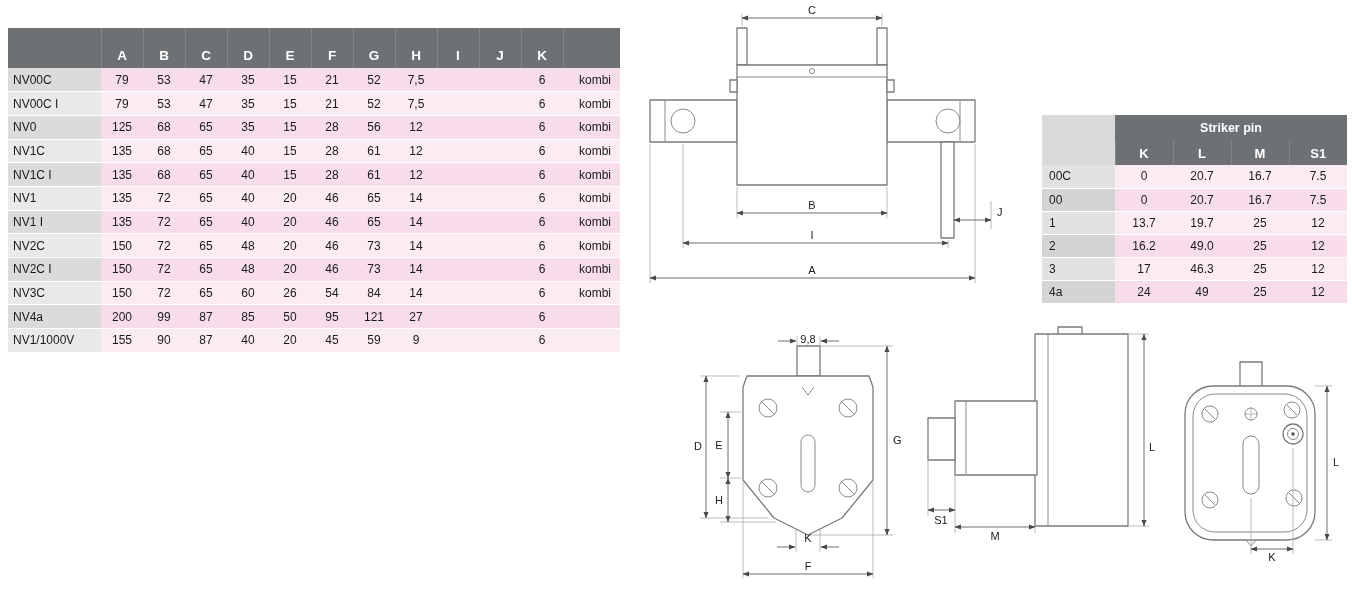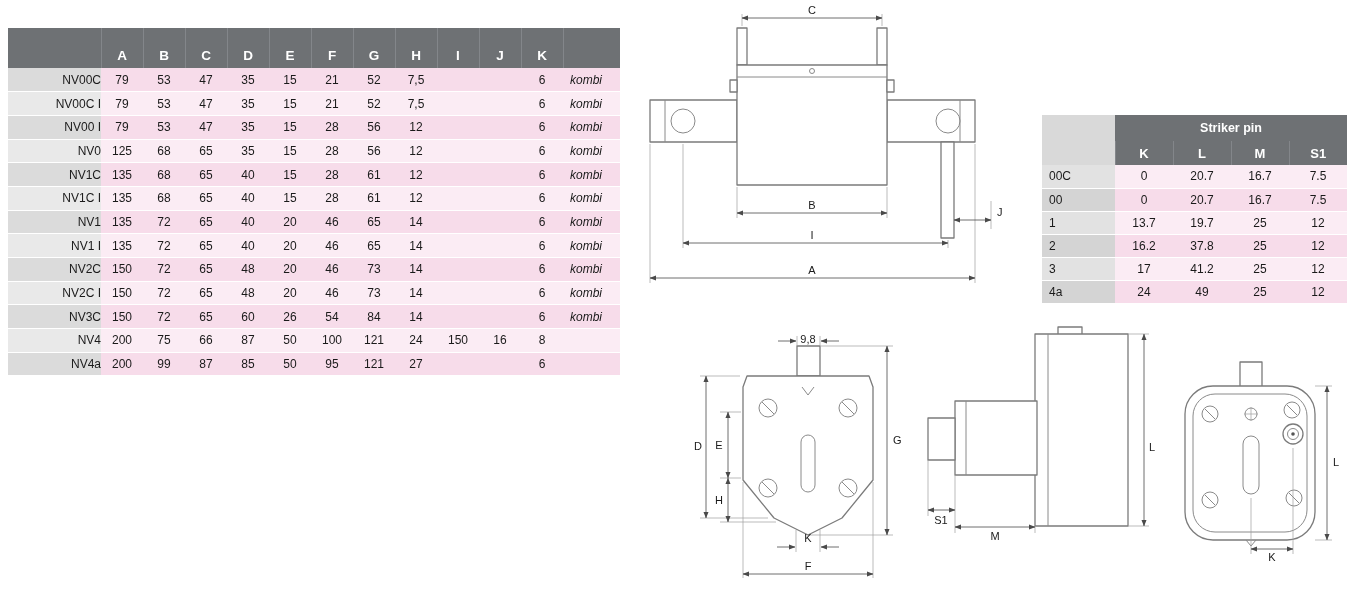--- a/index.html
+++ b/index.html
@@ -15,22 +15,22 @@
   .main-table thead th {
     background:#6e7174; color:#fff; font-size:13.5px; font-weight:bold;
     height:40px; vertical-align:bottom; padding-bottom:5px; text-align:center;
     border-left:1px solid #83868a;
   }
   .main-table thead th.corner { border-left:none; }
   .main-table tbody td {
     height:23.7px; font-size:12px; text-align:center;
     border-bottom:1px solid #ffffff; white-space:nowrap; overflow:hidden;
   }
-  .main-table tbody td.rowname { text-align:right; padding-left:5px; }
-  .main-table tbody td.kombi   { text-align:left; padding-left:7px;font-style:italic; }
+  .main-table tbody td.rowname { text-align:left; padding-left:5px; }
+  .main-table tbody td.kombi   { text-align:center; padding-left:7px; }
   .main-table tbody tr:nth-child(odd)  td { background:#f7dcea; }
   .main-table tbody tr:nth-child(even) td { background:#fbecf4; }
   .main-table tbody tr:nth-child(odd)  td.rowname { background:#dbdbdb; }
   .main-table tbody tr:nth-child(even) td.rowname { background:#e9e9e9; }
 
   
   .striker-table { position:absolute; left:1042px; top:115px; width:305px; }
   .striker-table th.s-corner { background:#d9d9d9; }
   .striker-table th.s-title {
     background:#6e7174; color:#fff; font-size:12.5px; font-weight:bold;
@@ -113,35 +113,20 @@
         <td>15</td>
         <td>21</td>
         <td>52</td>
         <td>7,5</td>
         <td></td>
         <td></td>
         <td>6</td>
         <td class="kombi">kombi</td>
       </tr>
       <tr>
-        <td class="rowname">NV00 I</td>
-        <td>79</td>
-        <td>53</td>
-        <td>47</td>
-        <td>35</td>
-        <td>15</td>
-        <td>28</td>
-        <td>56</td>
-        <td>12</td>
-        <td></td>
-        <td></td>
-        <td>6</td>
-        <td class="kombi">kombi</td>
-      </tr>
-      <tr>
         <td class="rowname">NV0</td>
         <td>125</td>
         <td>68</td>
         <td>65</td>
         <td>35</td>
         <td>15</td>
         <td>28</td>
         <td>56</td>
         <td>12</td>
         <td></td>
@@ -246,46 +231,46 @@
         <td>65</td>
         <td>60</td>
         <td>26</td>
         <td>54</td>
         <td>84</td>
         <td>14</td>
         <td></td>
         <td></td>
         <td>6</td>
         <td class="kombi">kombi</td>
-      </tr>
-      <tr>
-        <td class="rowname">NV4</td>
-        <td>200</td>
-        <td>75</td>
-        <td>66</td>
-        <td>87</td>
-        <td>50</td>
-        <td>100</td>
-        <td>121</td>
-        <td>24</td>
-        <td>150</td>
-        <td>16</td>
-        <td>8</td>
-        <td class="kombi"></td>
       </tr>
       <tr>
         <td class="rowname">NV4a</td>
         <td>200</td>
         <td>99</td>
         <td>87</td>
         <td>85</td>
         <td>50</td>
         <td>95</td>
         <td>121</td>
         <td>27</td>
+        <td></td>
+        <td></td>
+        <td>6</td>
+        <td class="kombi"></td>
+      </tr>
+      <tr>
+        <td class="rowname">NV1/1000V</td>
+        <td>155</td>
+        <td>90</td>
+        <td>87</td>
+        <td>40</td>
+        <td>20</td>
+        <td>45</td>
+        <td>59</td>
+        <td>9</td>
         <td></td>
         <td></td>
         <td>6</td>
         <td class="kombi"></td>
       </tr>
     </tbody>
 </table>
 
 <table class="striker-table">
   <colgroup>
@@ -322,28 +307,28 @@
       <tr>
         <td class="rowname">1</td>
         <td>13.7</td>
         <td>19.7</td>
         <td>25</td>
         <td>12</td>
       </tr>
       <tr>
         <td class="rowname">2</td>
         <td>16.2</td>
-        <td>37.8</td>
+        <td>49.0</td>
         <td>25</td>
         <td>12</td>
       </tr>
       <tr>
         <td class="rowname">3</td>
         <td>17</td>
-        <td>41.2</td>
+        <td>46.3</td>
         <td>25</td>
         <td>12</td>
       </tr>
       <tr>
         <td class="rowname">4a</td>
         <td>24</td>
         <td>49</td>
         <td>25</td>
         <td>12</td>
       </tr>

